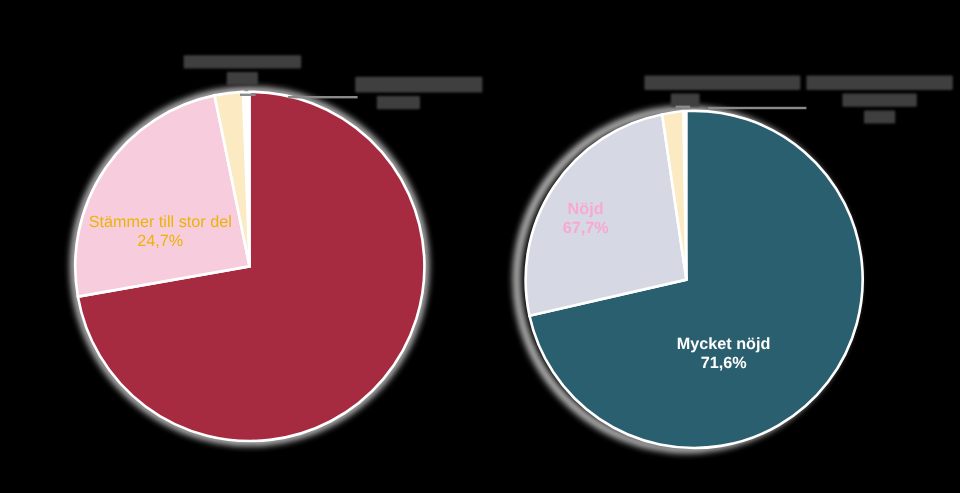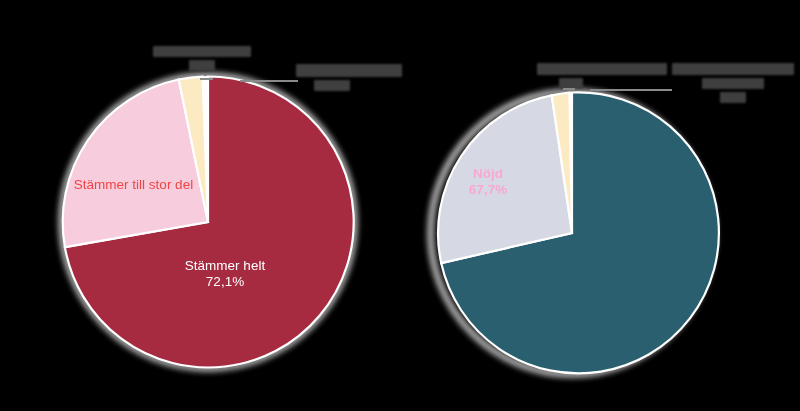--- a/index.html
+++ b/index.html
@@ -53,21 +53,21 @@
     display: block;
     font-size: 13.5px;
   }
 
   
   #label-stammer-helt {
     color: #ffffff;
     font-weight: 400;
   }
   #label-stammer-stor-del {
-    color: #ef4444;
+    color: #eab308;
     font-weight: 400;
   }
   
   #label-mycket-nojd {
     color: #ffffff;
     font-weight: 700;
   }
   #label-nojd {
     color: #f9a8d4;
     font-weight: 700;
@@ -113,27 +113,24 @@
         <path fill="#a72b40" stroke="#ffffff" stroke-width="2.2" d="M 208 222 L 208 76.5 A 145.5 145.5 0 1 1 64.9 247.2 Z"></path>
 
         <path fill="#f7cddd" stroke="#ffffff" stroke-width="2.2" d="M 208 222 L 64.9 247.2 A 145.5 145.5 0 0 1 178.8 79.5 Z"></path>
 
         <path fill="#fbeac2" stroke="#ffffff" stroke-width="2.2" d="M 208 222 L 178.8 79.5 A 145.5 145.5 0 0 1 202.5 76.6 Z"></path>
 
         <path fill="#ffffff" stroke="#ffffff" stroke-width="1" d="M 208 222 L 202.5 76.6 A 145.5 145.5 0 0 1 208 76.5 Z"></path>
       </g>
     </svg>
 
-    <div class="slice-label" id="label-stammer-helt" style="left:160px; top:258px; width:130px;">
-      <span class="lbl-name">Stämmer helt</span>
-      <span class="lbl-val">72,1%</span>
-    </div>
 
     <div class="slice-label" id="label-stammer-stor-del" style="left:61px; top:177px; width:145px;">
       <span class="lbl-name">Stämmer till stor del</span>
+      <span class="lbl-val">24,7%</span>
     </div>
 
     <div class="redacted-label" id="redacted-left-a" style="left:152px; top:46px; width:100px;">
       <div class="rl-row" style="width:98px;  height:11px;"></div>
       <div class="rl-row" style="width:26px;  height:11px;"></div>
     </div>
     <div class="leader-line" style="left:200px; top:78px; width:13px;"></div>
 
     <div class="redacted-label" id="redacted-left-b" style="left:296px; top:64px; width:106px;">
       <div class="rl-row" style="width:106px; height:13px;"></div>
@@ -158,20 +155,22 @@
 
         <path fill="#d6d9e3" stroke="#ffffff" stroke-width="2.2" d="M 172 233 L 41.2 263.1 A 140.5 140.5 0 0 1 151.8 95.4 Z"></path>
 
         <path fill="#fbeac2" stroke="#ffffff" stroke-width="2.2" d="M 172 233 L 151.8 95.4 A 140.5 140.5 0 0 1 169.4 92.5 Z"></path>
 
         <path fill="#ffffff" stroke="#ffffff" stroke-width="1" d="M 172 233 L 169.4 92.5 A 140.5 140.5 0 0 1 172 92.5 Z"></path>
       </g>
     </svg>
 
     <div class="slice-label" id="label-mycket-nojd" style="left:143px; top:279px; width:120px;">
+      <span class="lbl-name">Mycket nöjd</span>
+      <span class="lbl-val">71,6%</span>
     </div>
 
     <div class="slice-label" id="label-nojd" style="left:48px; top:166px; width:80px;">
       <span class="lbl-name">Nöjd</span>
       <span class="lbl-val">67,7%</span>
     </div>
 
     <div class="redacted-label" id="redacted-right-a" style="left:137px; top:63px; width:130px;">
       <div class="rl-row" style="width:130px; height:12px;"></div>
       <div class="rl-row" style="width:24px;  height:11px; margin-left:22px; margin-right:auto;"></div>

